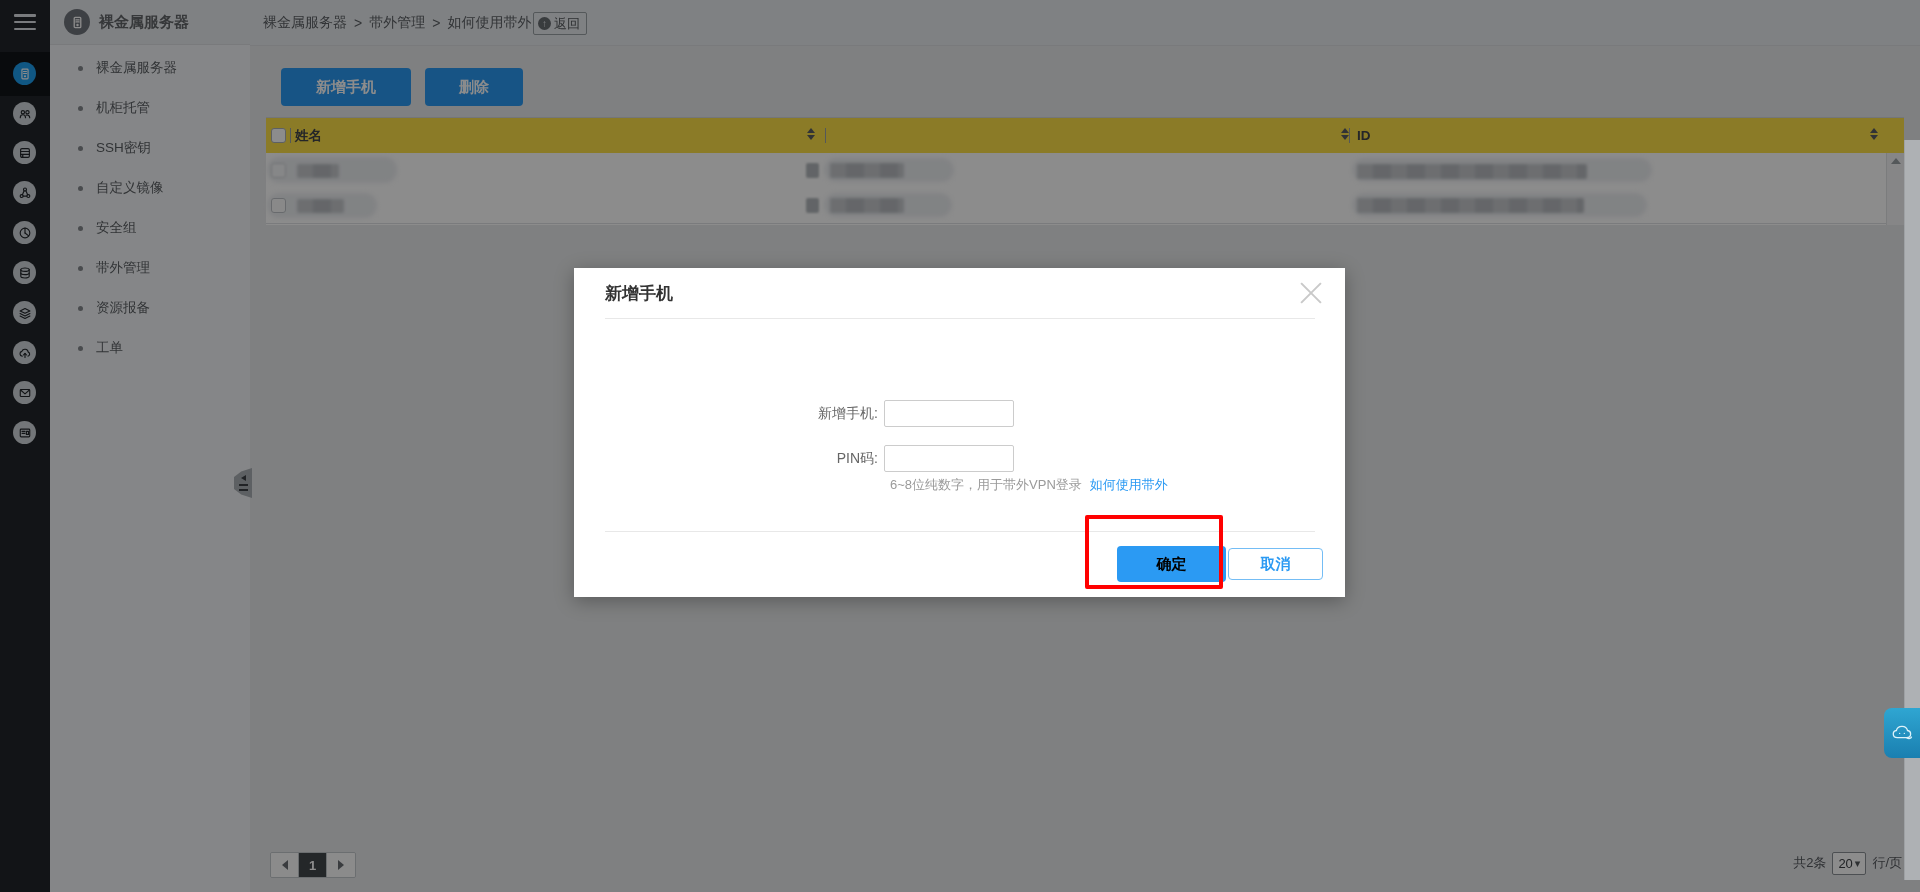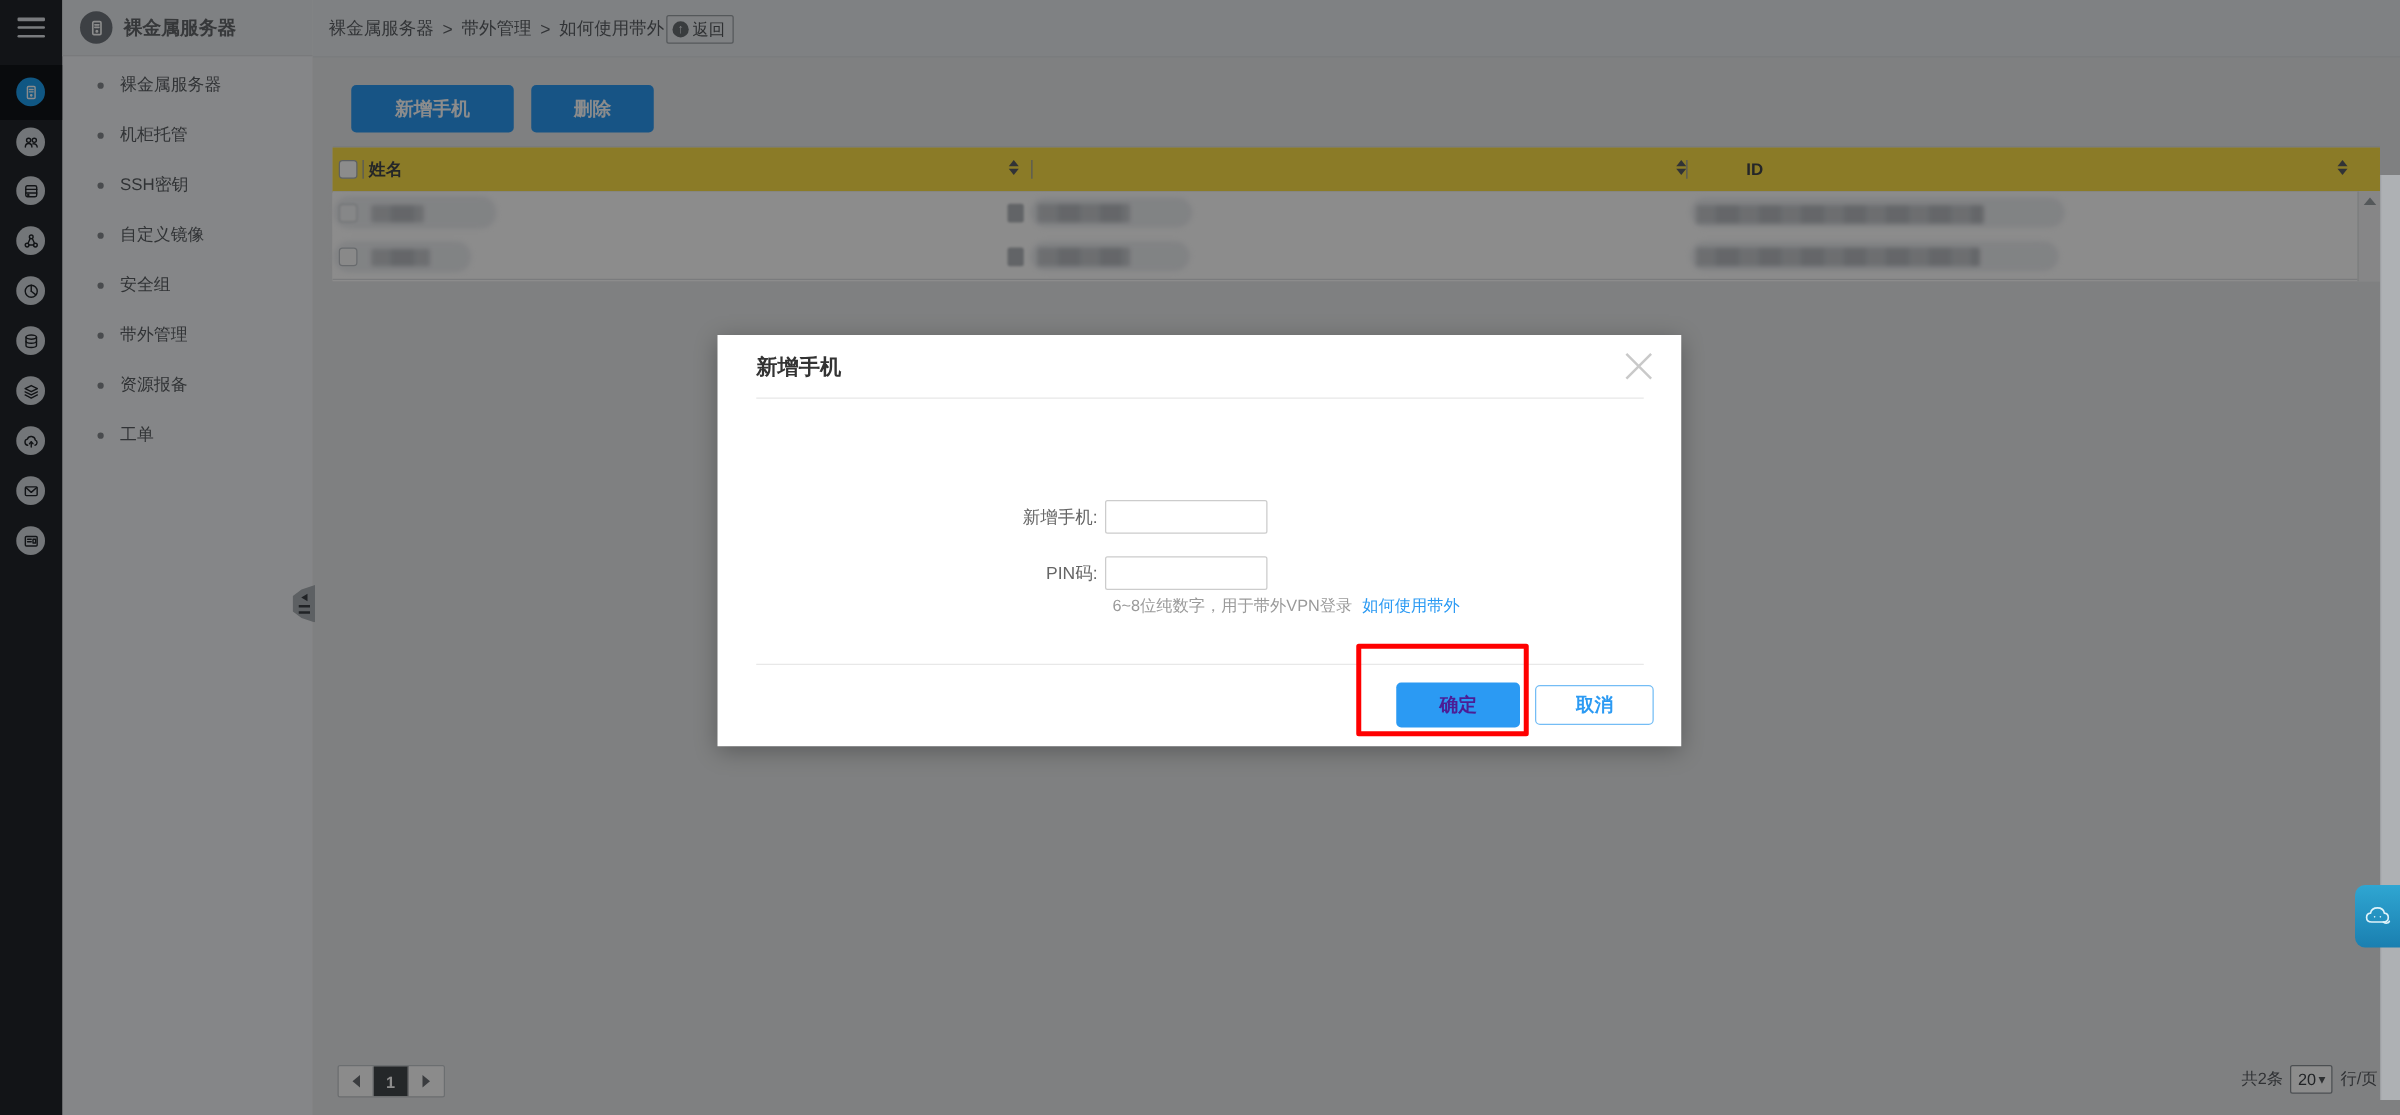--- a/index.html
+++ b/index.html
@@ -71,21 +71,21 @@
   .m-close{position:absolute;left:722px;top:10px;width:30px;height:30px;cursor:pointer;}
   .m-close i{position:absolute;left:14px;top:1px;width:2px;height:28px;background:#c9c9c9;}
   .m-close i.a{transform:rotate(45deg);}  .m-close i.b{transform:rotate(-45deg);}
   .m-div{position:absolute;left:31px;width:710px;height:1px;background:#e8e8e8;}
   .frow{position:absolute;left:0;width:470px;height:27px;display:flex;}
   .frow label{width:310px;text-align:right;font-size:14px;color:#666;line-height:27px;padding-right:6px;box-sizing:border-box;}
   .frow input{width:130px;height:27px;border:1px solid #ccc;border-radius:2px;box-sizing:border-box;outline:none;padding:0 6px;font-family:inherit;}
   .m-hint{position:absolute;left:316px;top:208px;font-size:13px;color:#9a9a9a;}
   .m-hint a{color:#2b9af3;text-decoration:none;margin-left:8px;cursor:pointer;}
   .m-btn{position:absolute;border-radius:4px;font-size:15px;font-weight:bold;font-family:inherit;cursor:pointer;}
-  #m-ok{left:543px;top:278px;width:99px;height:36px;background:#2b9af3;color:#4c1d95;border:none;}
+  #m-ok{left:543px;top:278px;width:109px;height:36px;background:#2b9af3;color:#000000;border:none;}
   #m-cancel{left:654px;top:280px;width:95px;height:32px;background:#fff;color:#2b9af3;border:1px solid #74bdf5;box-sizing:border-box;}
   
   #redbox{left:1085px;top:515px;width:138px;height:74px;border:4px solid #ff0000;border-radius:2px;box-sizing:border-box;z-index:60;}
   #mascot{left:1884px;top:708px;width:36px;height:50px;background:linear-gradient(180deg,#2fa6d2,#1a7fb0);border-radius:8px 0 0 8px;z-index:70;display:flex;align-items:center;justify-content:center;cursor:pointer;}
   #mascot svg{width:26px;height:26px;stroke:#dff3fa;fill:none;stroke-width:1.4;stroke-linecap:round;}
   #winscroll{right:0;top:140px;width:15px;height:740px;background:#aeb1b4;border-left:1px solid #9ea1a4;z-index:65;}
 </style>
 </head>
 <body>
 
@@ -254,21 +254,21 @@
         <i class="up"></i>
         <i class="dn"></i>
       </span>
     <span class="pipe" style="left:559px;"></span>
     <span class="th-txt" style="left:566px;"></span>
     <span class="sort" style="left:1075px;">
         <i class="up"></i>
         <i class="dn"></i>
       </span>
     <span class="pipe" style="left:1083px;"></span>
-    <span class="th-txt" style="left:1091px;margin-left:40px;">ID</span>
+    <span class="th-txt" style="left:1091px;">ID</span>
     <span class="sort" style="left:1604px;">
         <i class="up"></i>
         <i class="dn"></i>
       </span>
   </div>
 
   <div class="trow" style="top:35px;">
     <span class="blur-halo" style="left:1px;top:4px;width:130px;height:26px;"></span>
     <span class="checkbox" style="left:5px;top:10px;opacity:.5;filter:blur(1px);"></span>
     <span class="blur-dark" style="left:31px;top:11px;width:42px;height:14px;"></span>

